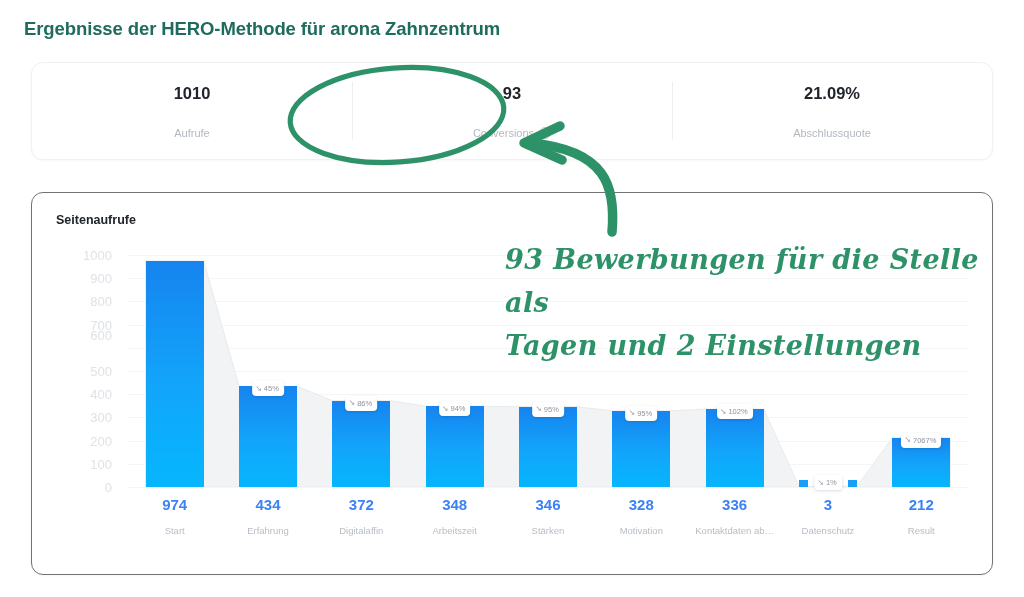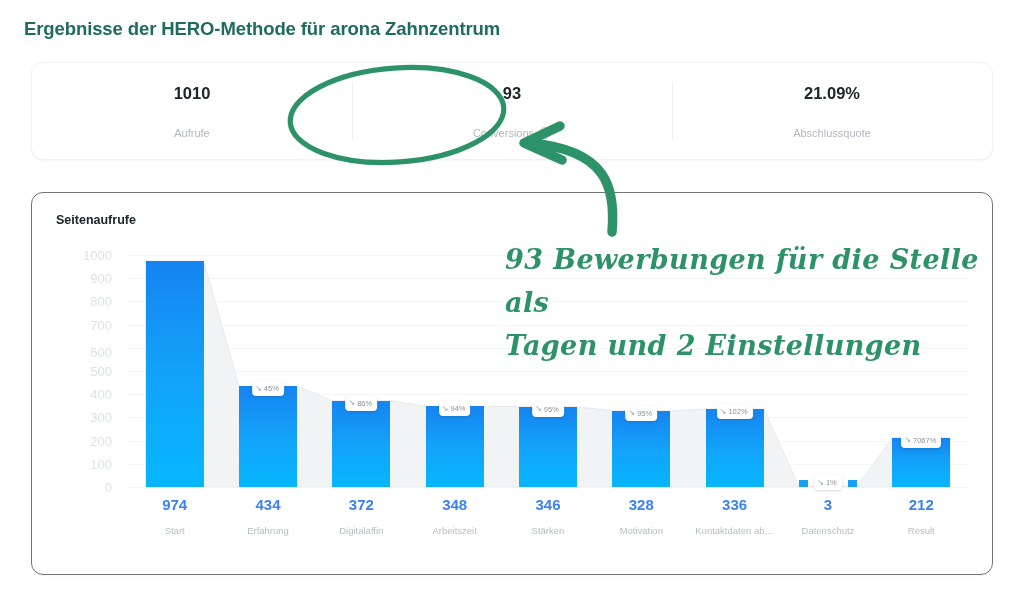--- a/index.html
+++ b/index.html
@@ -138,21 +138,21 @@
           <div class="ytick" style="top: 208.8px; right: 848px;">100</div>
           <div class="gridline" style="top: 208.8px;"></div>
           <div class="ytick" style="top: 185.6px; right: 848px;">200</div>
           <div class="gridline" style="top: 185.6px;"></div>
           <div class="ytick" style="top: 162.4px; right: 848px;">300</div>
           <div class="gridline" style="top: 162.4px;"></div>
           <div class="ytick" style="top: 139.2px; right: 848px;">400</div>
           <div class="gridline" style="top: 139.2px;"></div>
           <div class="ytick" style="top: 116px; right: 848px;">500</div>
           <div class="gridline" style="top: 116px;"></div>
-          <div class="ytick" style="top: 97px; right: 848px;">600</div>
+          <div class="ytick" style="top: 80px; right: 848px;">600</div>
           <div class="gridline" style="top: 92.8px;"></div>
           <div class="ytick" style="top: 69.6px; right: 848px;">700</div>
           <div class="gridline" style="top: 69.6px;"></div>
           <div class="ytick" style="top: 46.4px; right: 848px;">800</div>
           <div class="gridline" style="top: 46.4px;"></div>
           <div class="ytick" style="top: 23.2px; right: 848px;">900</div>
           <div class="gridline" style="top: 23.2px;"></div>
           <div class="ytick" style="top: 0px; right: 848px;">1000</div>
           <div class="gridline" style="top: 0px;"></div>
         </div>

